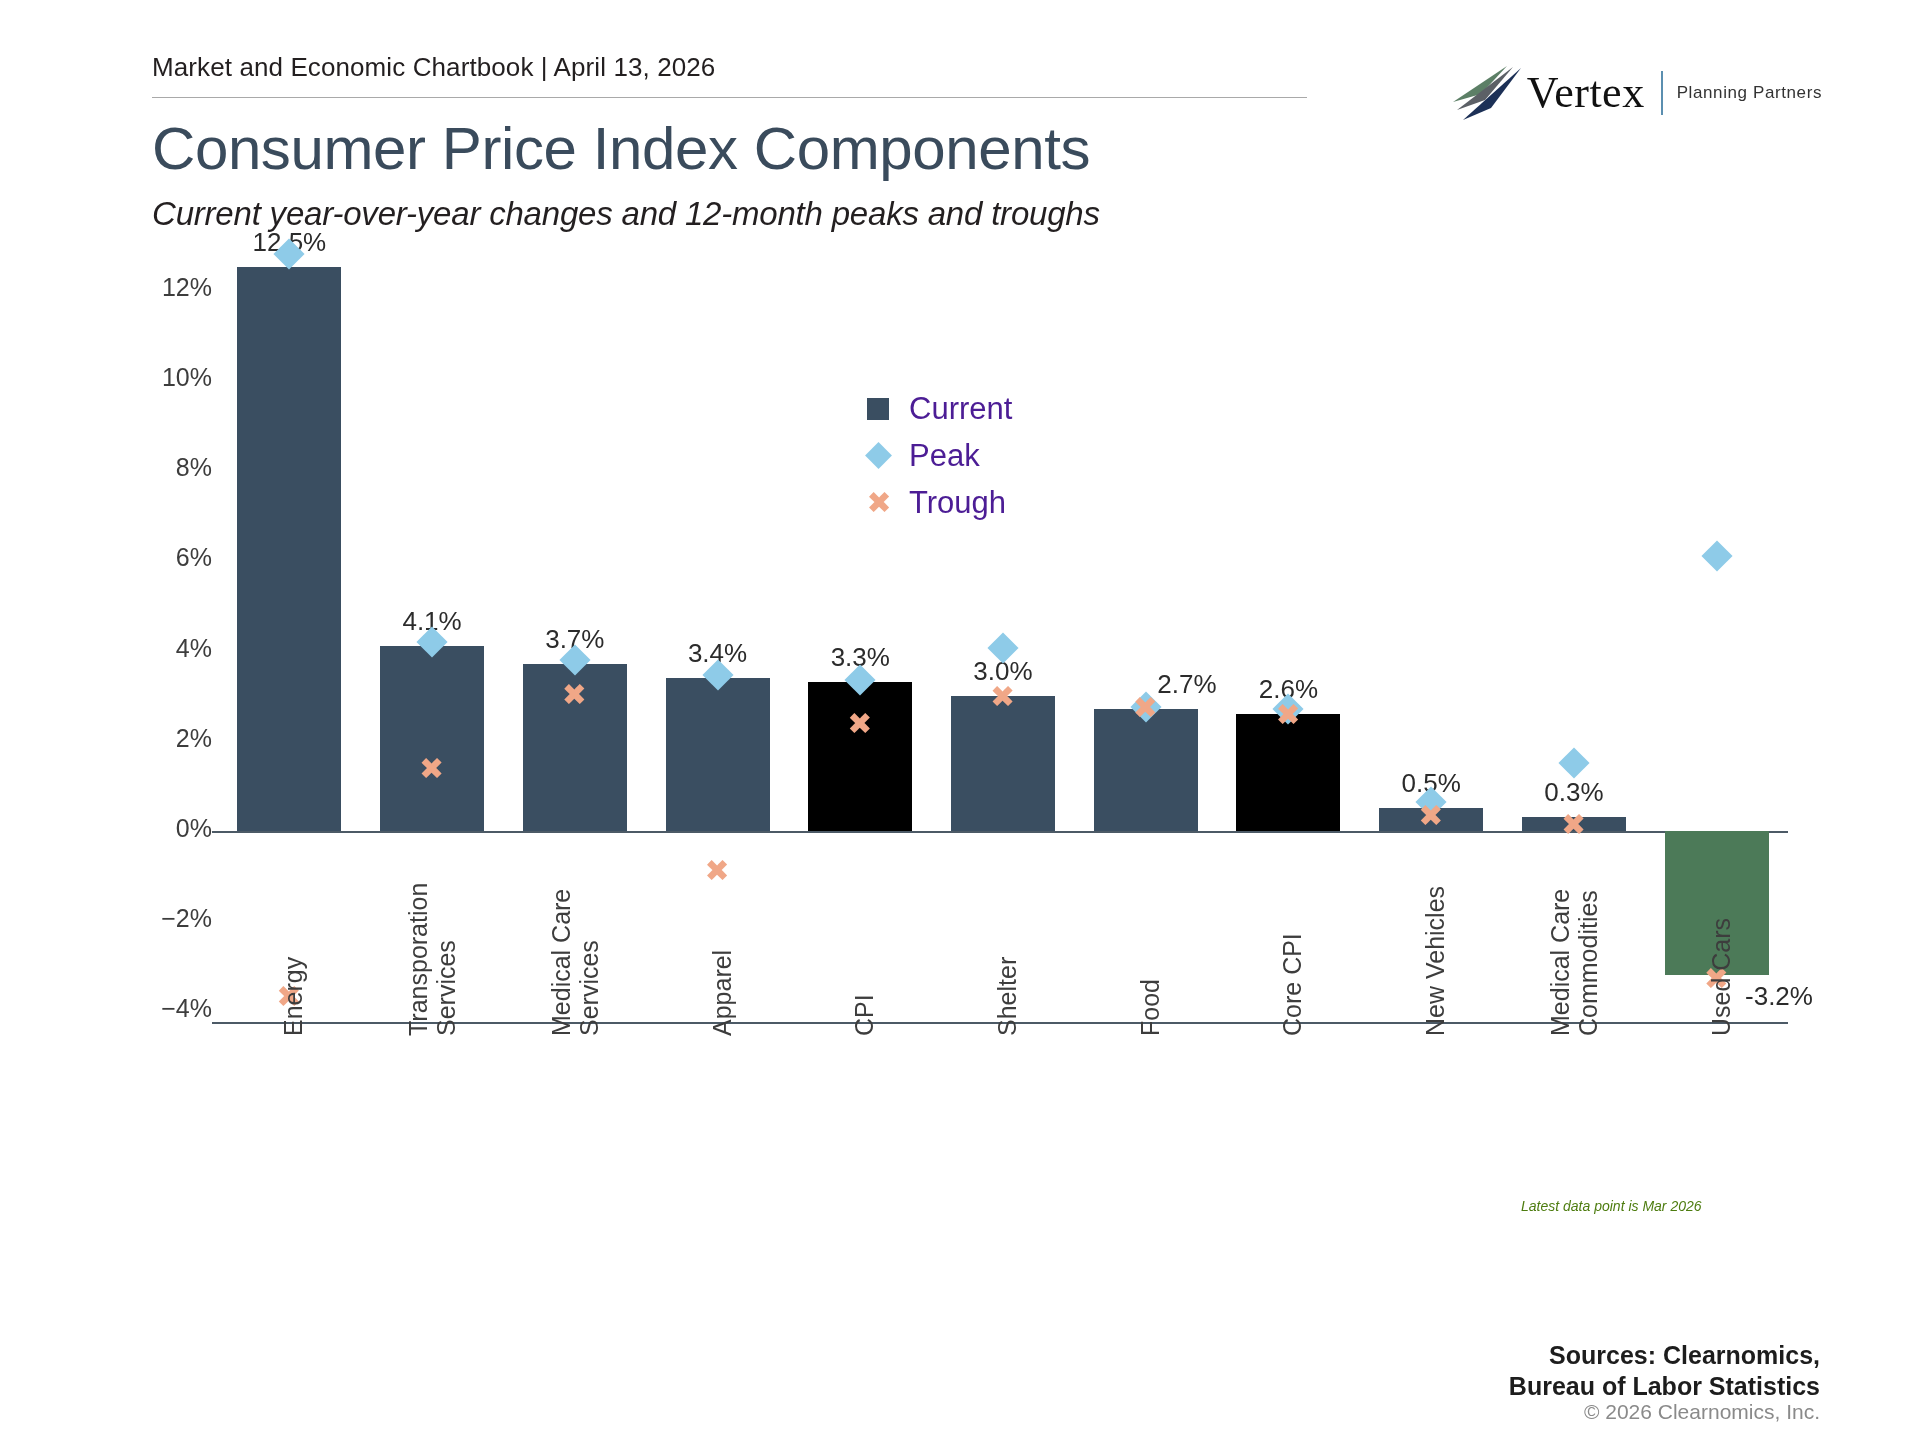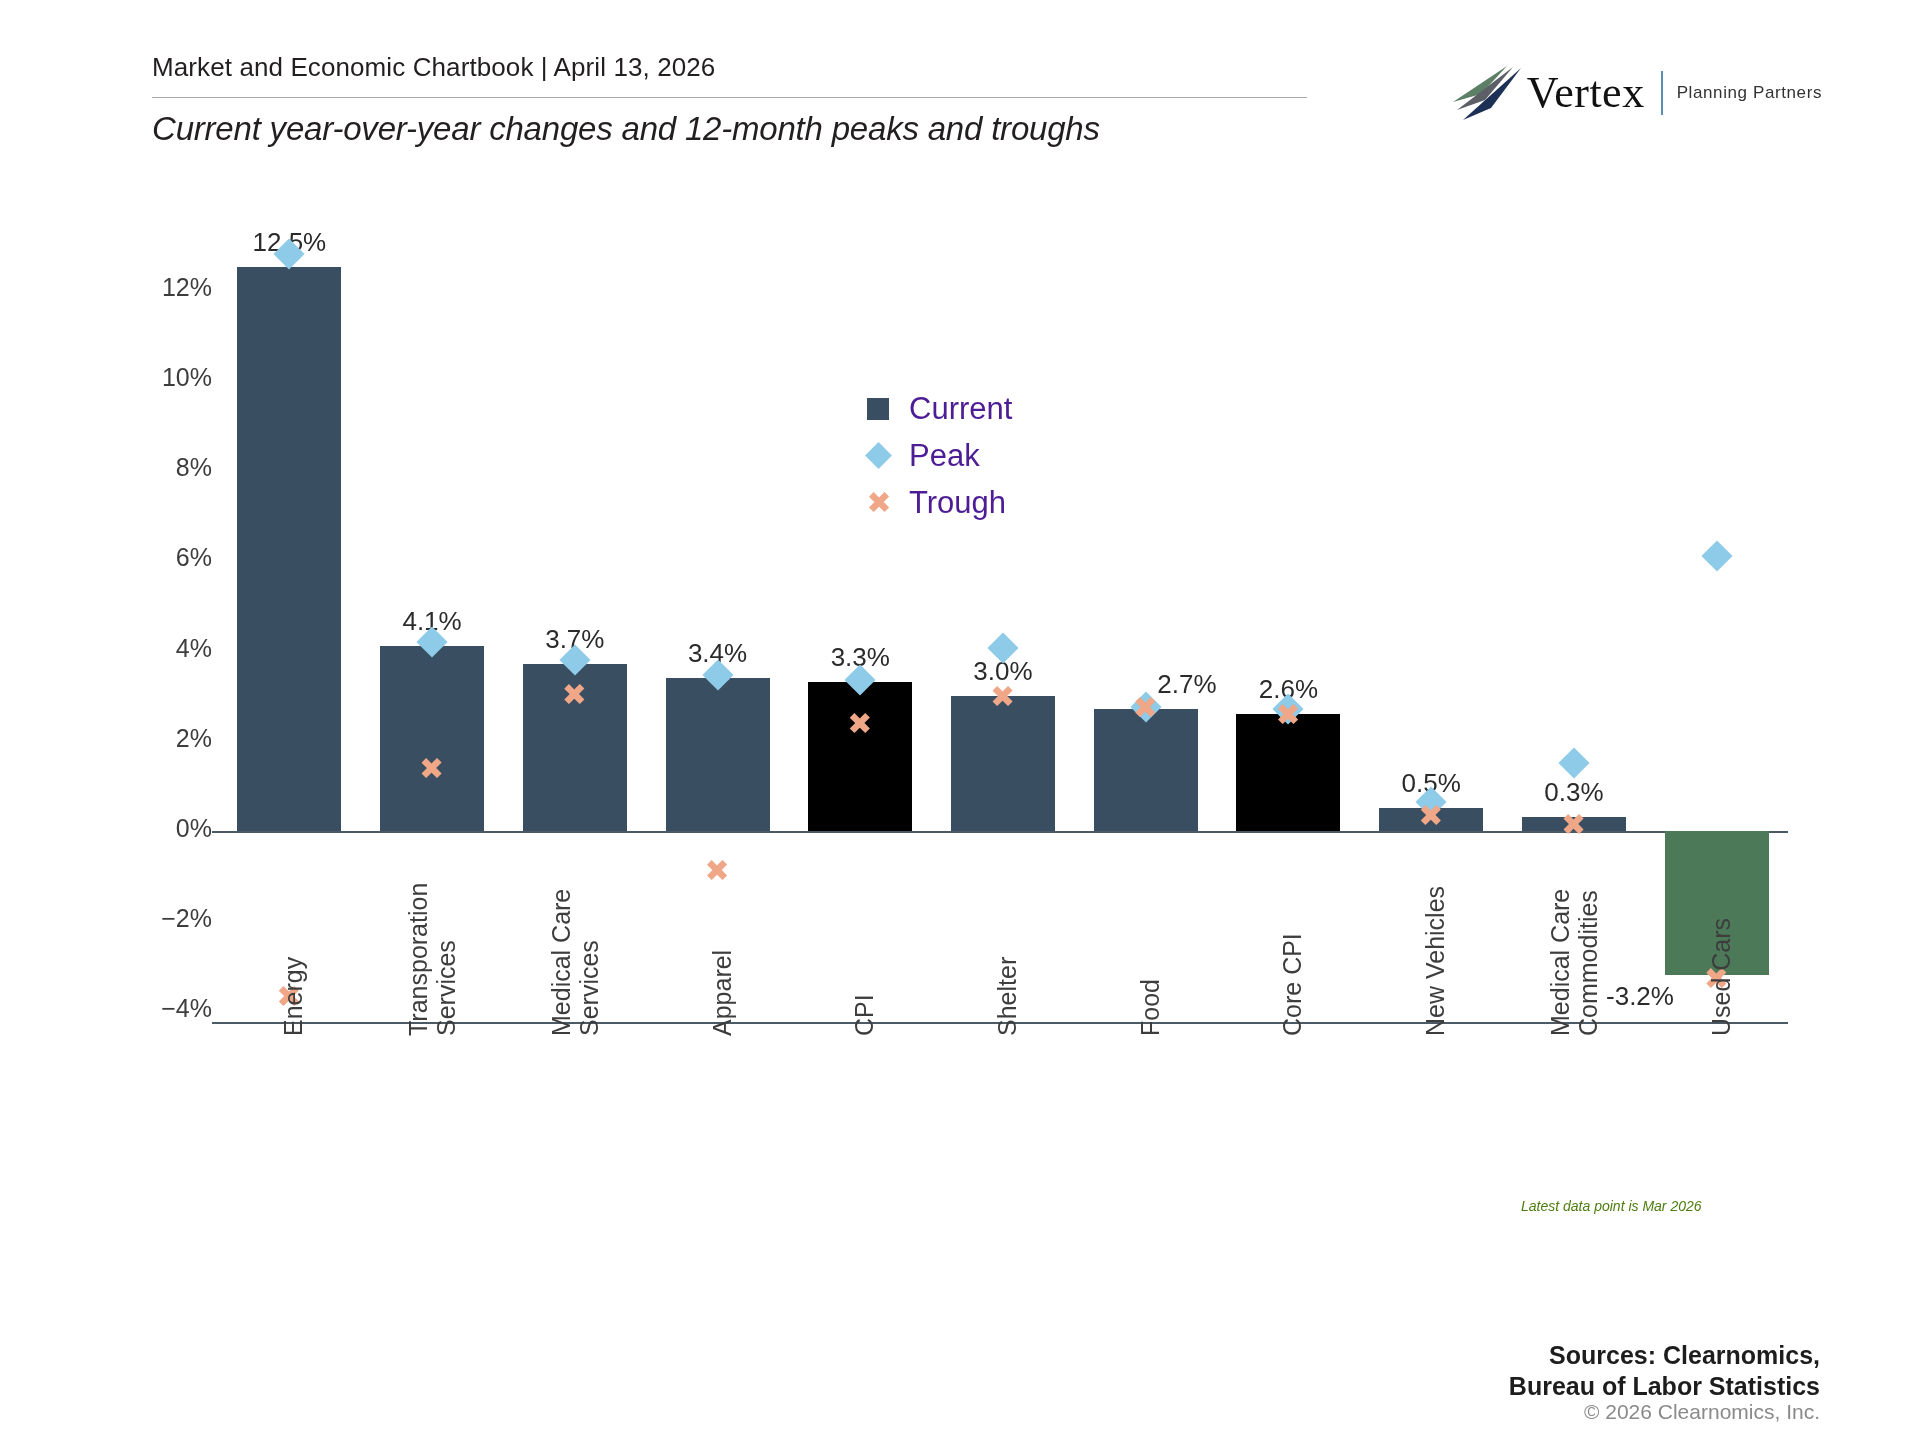--- a/index.html
+++ b/index.html
@@ -192,20 +192,21 @@
     color: #8a8a8a;
     white-space: nowrap;
   }
 </style>
 </head>
 <body>
 
 <div id="header">
   <div id="chartbook-line">Market and Economic Chartbook | April 13, 2026</div>
   <div id="header-rule"></div>
+  <div id="page-title">Consumer Price Index Components</div>
   <div id="page-subtitle">Current year-over-year changes and 12-month peaks and troughs</div>
 </div>
 
 <div id="logo">
   <svg id="logo-mark" viewBox="0 0 74 58">
     <polygon points="2,38 56,2 30,30" fill="#5c7f66"></polygon>
     <polygon points="6,46 62,3 34,36" fill="#5c6066"></polygon>
     <polygon points="12,56 70,4 40,44" fill="#1c3056"></polygon>
   </svg>
   <div id="logo-word">Vertex</div>
@@ -292,21 +293,21 @@
     </div>
     <div class="bar" style="left: 1521.91px; width: 104px; background: rgb(58, 78, 97); top: 817.47px; height: 13.53px;"></div>
     <div class="bar-label" style="width: 200px; left: 1473.91px; top: 777.47px;">0.3%</div>
     <div class="marker peak" style="left: 1562.91px; top: 752.35px;"></div>
     <div class="marker trough" style="left: 1560.91px; top: 810.49px;">✖</div>
     <div class="cat-label" style="left: 1545.91px; top: 1036px;">
       <span>Medical Care</span>
       <span>Commodities</span>
     </div>
     <div class="bar" style="left: 1664.64px; width: 104px; background: rgb(76, 122, 88); top: 831px; height: 144.32px;"></div>
-    <div class="bar-label" style="width: 200px; left: 1540px; top: 981.32px;">-3.2%</div>
+    <div class="bar-label" style="width: 200px; left: 1679px; top: 981.32px;">-3.2%</div>
     <div class="marker peak" style="left: 1705.64px; top: 544.89px;"></div>
     <div class="marker trough" style="left: 1703.64px; top: 963.83px;">✖</div>
     <div class="cat-label" style="left: 1706.64px; top: 1036px;">
       <span>Used Cars</span>
     </div>
   </div>
 
 <div id="legend">
   <div class="legend-row">
     <span class="legend-swatch-wrap">

